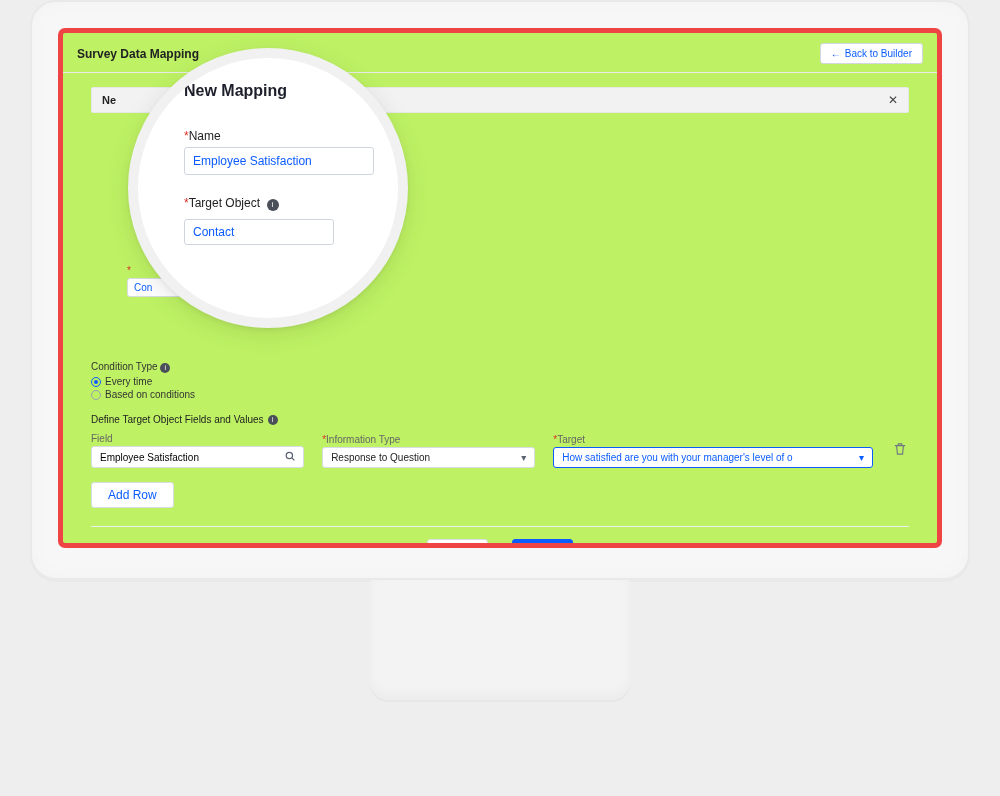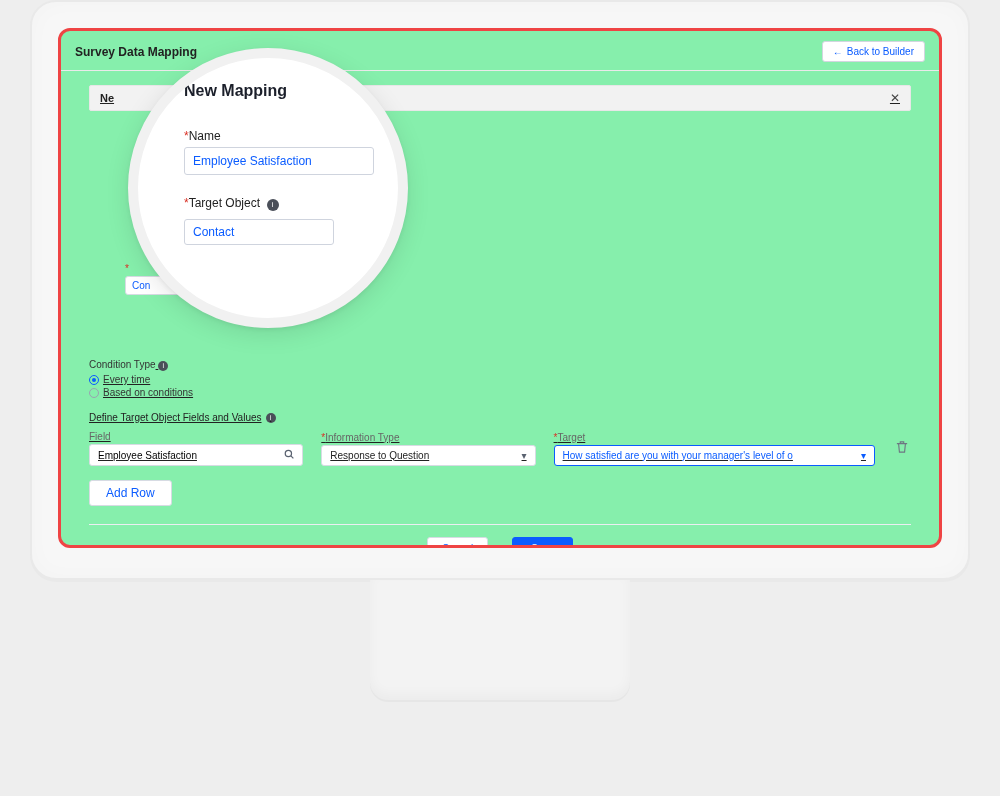--- a/index.html
+++ b/index.html
@@ -34,23 +34,23 @@
     margin: 0 auto;
     background: #f3f3f3;
     border-radius: 0 0 18px 18px;
     box-shadow: 0 2px 0 rgba(0,0,0,.03), inset 0 -6px 12px rgba(0,0,0,.03);
   }
 
   
   .screen {
     width: 100%;
     height: 100%;
-    background: #86efac;
-    border: 3px solid #ef4444;
-    border-radius: 12px;
+    background: #bef264;
+    border: 5px solid #ef4444;
+    border-radius: 7px;
     position: relative;
     overflow: hidden;
     font-size: 10px;
     color: #222;
     filter: blur(.25px); 
   }
 
   .top-header {
     display: flex;
     justify-content: space-between;
@@ -72,21 +72,20 @@
     display: flex;
     align-items: center;
     gap: 4px;
     font-size: 10px;
     cursor: pointer;
   }
   .btn-outline .arrow { font-size: 10px; color:#0b5cff; }
 
   .main-panel {
     padding: 14px 28px 10px 28px;
-    text-decoration: underline;
   }
 
   .section-bar {
     background: #f2f2f2;
     border: 1px solid #e7e7e7;
     border-radius: 2px;
     height: 26px;
     display: flex;
     align-items: center;
     justify-content: space-between;

